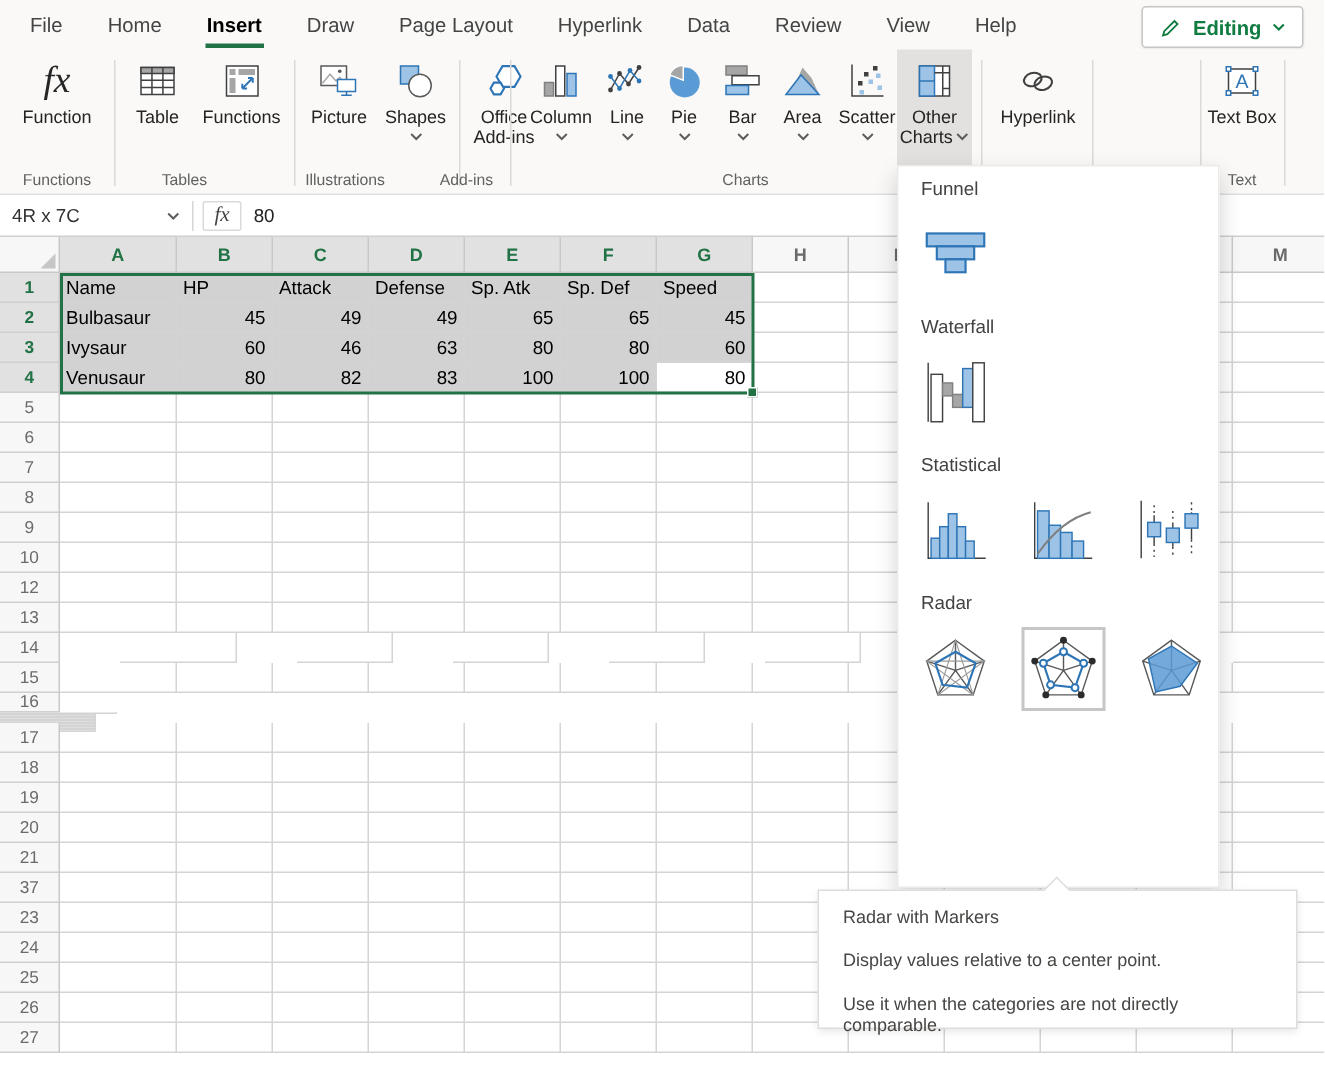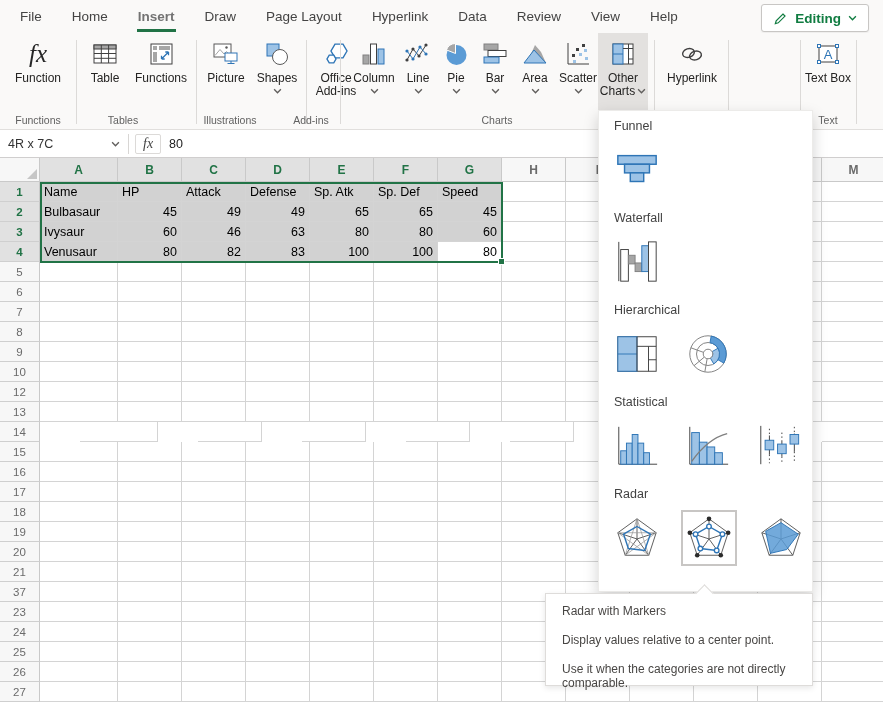--- a/index.html
+++ b/index.html
@@ -3,21 +3,21 @@
 <meta charset="utf-8">
 <style>
   html,body{margin:0;padding:0;background:#fff;}
   .app{position:relative;width:883px;height:720px;overflow:hidden;background:#fff;
        font-family:"Liberation Sans","DejaVu Sans",sans-serif;color:#252423;}
 
   
   .menubar{position:absolute;left:0;top:0;width:883px;height:33px;background:#faf9f8;
            display:flex;align-items:stretch;padding-left:20px;box-sizing:border-box;gap:30px;}
   .mtab{position:relative;display:flex;align-items:center;font-size:13.5px;color:#444;cursor:default;}
-  .mtab.active{color:#737373;font-weight:700;}
+  .mtab.active{color:#000000;font-weight:700;}
   .mtab.active::after{content:"";position:absolute;left:-1px;right:-1px;bottom:1px;height:3px;background:#217346;}
   .editing-btn{position:absolute;right:14px;top:4px;height:26px;display:flex;align-items:center;gap:7px;
                padding:0 11px;border:1px solid #c8c6c4;border-radius:3px;background:#fff;
                color:#107c41;font-weight:700;font-size:13.5px;box-shadow:0 1px 2px rgba(0,0,0,.06);}
 
   
   .ribbon{position:absolute;left:0;top:33px;width:883px;height:97px;background:#faf9f8;
           border-bottom:1px solid #e1dfdd;box-sizing:border-box;}
   .rbtn{position:absolute;top:3px;display:flex;flex-direction:column;align-items:center;font-size:12px;color:#252423;}
   .rbtn .ric{height:36px;display:flex;align-items:center;justify-content:center;}
@@ -66,21 +66,21 @@
   .chart-panel{position:absolute;left:598px;top:110px;width:215px;height:482px;background:#fff;
                box-shadow:0 6px 14px rgba(0,0,0,.18);border:1px solid #ecebe9;box-sizing:border-box;z-index:20;}
   .cp-title{margin:14px 0 10px 15px;font-size:12.5px;color:#424242;}
   .cp-section:first-child .cp-title{margin-top:8px;}
   .cp-icons{display:flex;align-items:center;gap:23px;padding-left:14px;height:54px;}
   .cp-item{width:48px;height:48px;display:flex;align-items:center;justify-content:center;cursor:default;}
   .cp-sel{width:56px;height:56px;border:2px solid #c8c6c4;background:#fff;box-sizing:border-box;
           display:flex;align-items:center;justify-content:center;margin:0 -3px;}
 
   
-  .tooltip{position:absolute;left:545px;top:593px;width:268px;height:93px;background:#fff;
+  .tooltip{position:absolute;left:545px;top:593px;width:320px;height:93px;background:#fff;
            border:1px solid #dedcda;box-shadow:0 2px 6px rgba(0,0,0,.10);box-sizing:border-box;
            padding:10px 16px;z-index:35;font-size:12px;color:#484644;}
   .tooltip .tt-title{margin-bottom:15px;}
   .tooltip .tt-desc{margin-bottom:15px;}
   .notch{position:absolute;left:698px;top:587px;width:12px;height:12px;background:#fff;
          border-left:1px solid #dedcda;border-top:1px solid #dedcda;transform:rotate(45deg);z-index:36;}
 
   svg{display:block;}
 </style>
 </head>
@@ -571,21 +571,21 @@
         <div class="cell" style="width: 64px;"></div>
         <div class="cell" style="width: 64px;"></div>
         <div class="cell" style="width: 64px;"></div>
         <div class="cell" style="width: 64px;"></div>
         <div class="cell" style="width: 64px;"></div>
         <div class="cell" style="width: 64px;"></div>
         <div class="cell" style="width: 64px;"></div>
         <div class="cell" style="width: 64px;"></div>
         <div class="cell" style="width: 64px;"></div>
       </div>
-      <div class="sheet-row" style="height: 20px;">
+      <div class="sheet-row" style="height: 20px; flex-direction: column;">
         <div class="cell rhead" style="width: 40px;">16</div>
         <div class="cell" style="width: 78px;"></div>
         <div class="cell" style="width: 64px;"></div>
         <div class="cell" style="width: 64px;"></div>
         <div class="cell" style="width: 64px;"></div>
         <div class="cell" style="width: 64px;"></div>
         <div class="cell" style="width: 64px;"></div>
         <div class="cell" style="width: 64px;"></div>
         <div class="cell" style="width: 64px;"></div>
         <div class="cell" style="width: 64px;"></div>
@@ -791,43 +791,20 @@
       <div class="cp-title">Waterfall</div>
       <div class="cp-icons">
         <div class="cp-item">
           <svg width="46" height="46" viewBox="0 0 48 48">
               <path d="M5 3 V44" stroke="#404040"></path>
               <rect x="7" y="11" width="8" height="33" fill="#fff" stroke="#404040"></rect>
               <rect x="15" y="17" width="7" height="9" fill="#a6a6a6" stroke="#808080"></rect>
               <rect x="22" y="25" width="7" height="9" fill="#a6a6a6" stroke="#808080"></rect>
               <rect x="29" y="7" width="7" height="27" fill="#9dc3e6" stroke="#2e75b6"></rect>
               <rect x="36" y="3" width="8" height="41" fill="#fff" stroke="#404040"></rect>
-            </svg>
-        </div>
-      </div>
-    </div>
-    <div class="cp-section">
-      <div class="cp-title">Hierarchical</div>
-      <div class="cp-icons">
-        <div class="cp-item">
-          <svg width="46" height="46" viewBox="0 0 48 48">
-              <rect x="4" y="6" width="40" height="36" fill="#fff" stroke="#404040"></rect>
-              <rect x="4" y="6" width="20" height="36" fill="#9dc3e6" stroke="#2e75b6"></rect>
-              <path d="M4 24 H24" stroke="#2e75b6"></path>
-              <path d="M24 6 V42 M24 16 H44 M36 16 V42 M36 30 H44" stroke="#404040"></path>
-            </svg>
-        </div>
-        <div class="cp-item">
-          <svg width="46" height="46" viewBox="0 0 48 48">
-              <circle cx="24" cy="24" r="19" fill="#fff" stroke="#7f7f7f"></circle>
-              <circle cx="24" cy="24" r="12" fill="none" stroke="#7f7f7f"></circle>
-              <path d="M27.3 5.3 A19 19 0 0 1 40.5 33.5 L34.4 30 A12 12 0 0 0 26.1 12.2 Z" fill="#5b9bd5" stroke="#2e75b6"></path>
-              <path d="M34.4 18 A12 12 0 0 1 30 34.4 L26.5 28.3 A5 5 0 0 0 28.3 21.5 Z" fill="#9dc3e6" stroke="#2e75b6"></path>
-              <path d="M20.2 27.2 L9.4 36.2 M19.3 22.3 L6.1 17.5 M23.1 28.9 L20.7 42.7" stroke="#7f7f7f"></path>
-              <circle cx="24" cy="24" r="5" fill="#fff" stroke="#7f7f7f"></circle>
             </svg>
         </div>
       </div>
     </div>
     <div class="cp-section">
       <div class="cp-title">Statistical</div>
       <div class="cp-icons">
         <div class="cp-item">
           <svg width="46" height="46" viewBox="0 0 48 48">
               <path d="M5 4 V43 H45" stroke="#404040" fill="none"></path>

